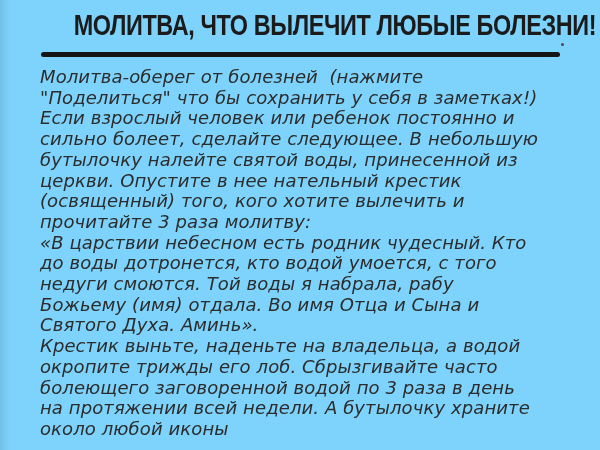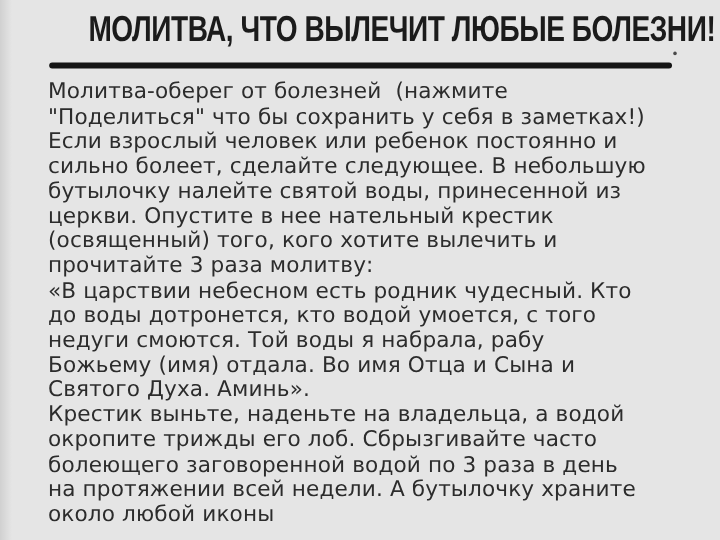--- a/index.html
+++ b/index.html
@@ -4,21 +4,21 @@
 <style>
   html, body {
     margin: 0;
     padding: 0;
     background: #ffffff;
   }
   .page {
     position: relative;
     width: 600px;
     height: 450px;
-    background: #e5e5e5;
+    background: #7dd3fc;
     overflow: hidden;
     font-family: "DejaVu Sans", "Liberation Sans", sans-serif;
   }
   
   .edge-shade {
     position: absolute;
     left: 0; top: 0; bottom: 0;
     width: 10px;
     background: linear-gradient(to right, rgba(0,0,0,0.09), rgba(0,0,0,0));
     pointer-events: none;
@@ -63,20 +63,21 @@
   .body-text {
     position: absolute;
     top: 67px;
     left: 40px;
     width: 530px;
     font-size: 18px;
     line-height: 20.7px;
     color: #2c2c2c;
     white-space: pre-wrap;
     letter-spacing: 0.1px;
+    font-style: italic;
   }
 </style>
 </head>
 <body>
 
 <div class="page">
   <div class="edge-shade"></div>
 
   <div class="title-wrap">
     <span class="title">МОЛИТВА, ЧТО ВЫЛЕЧИТ ЛЮБЫЕ БОЛЕЗНИ!</span>

